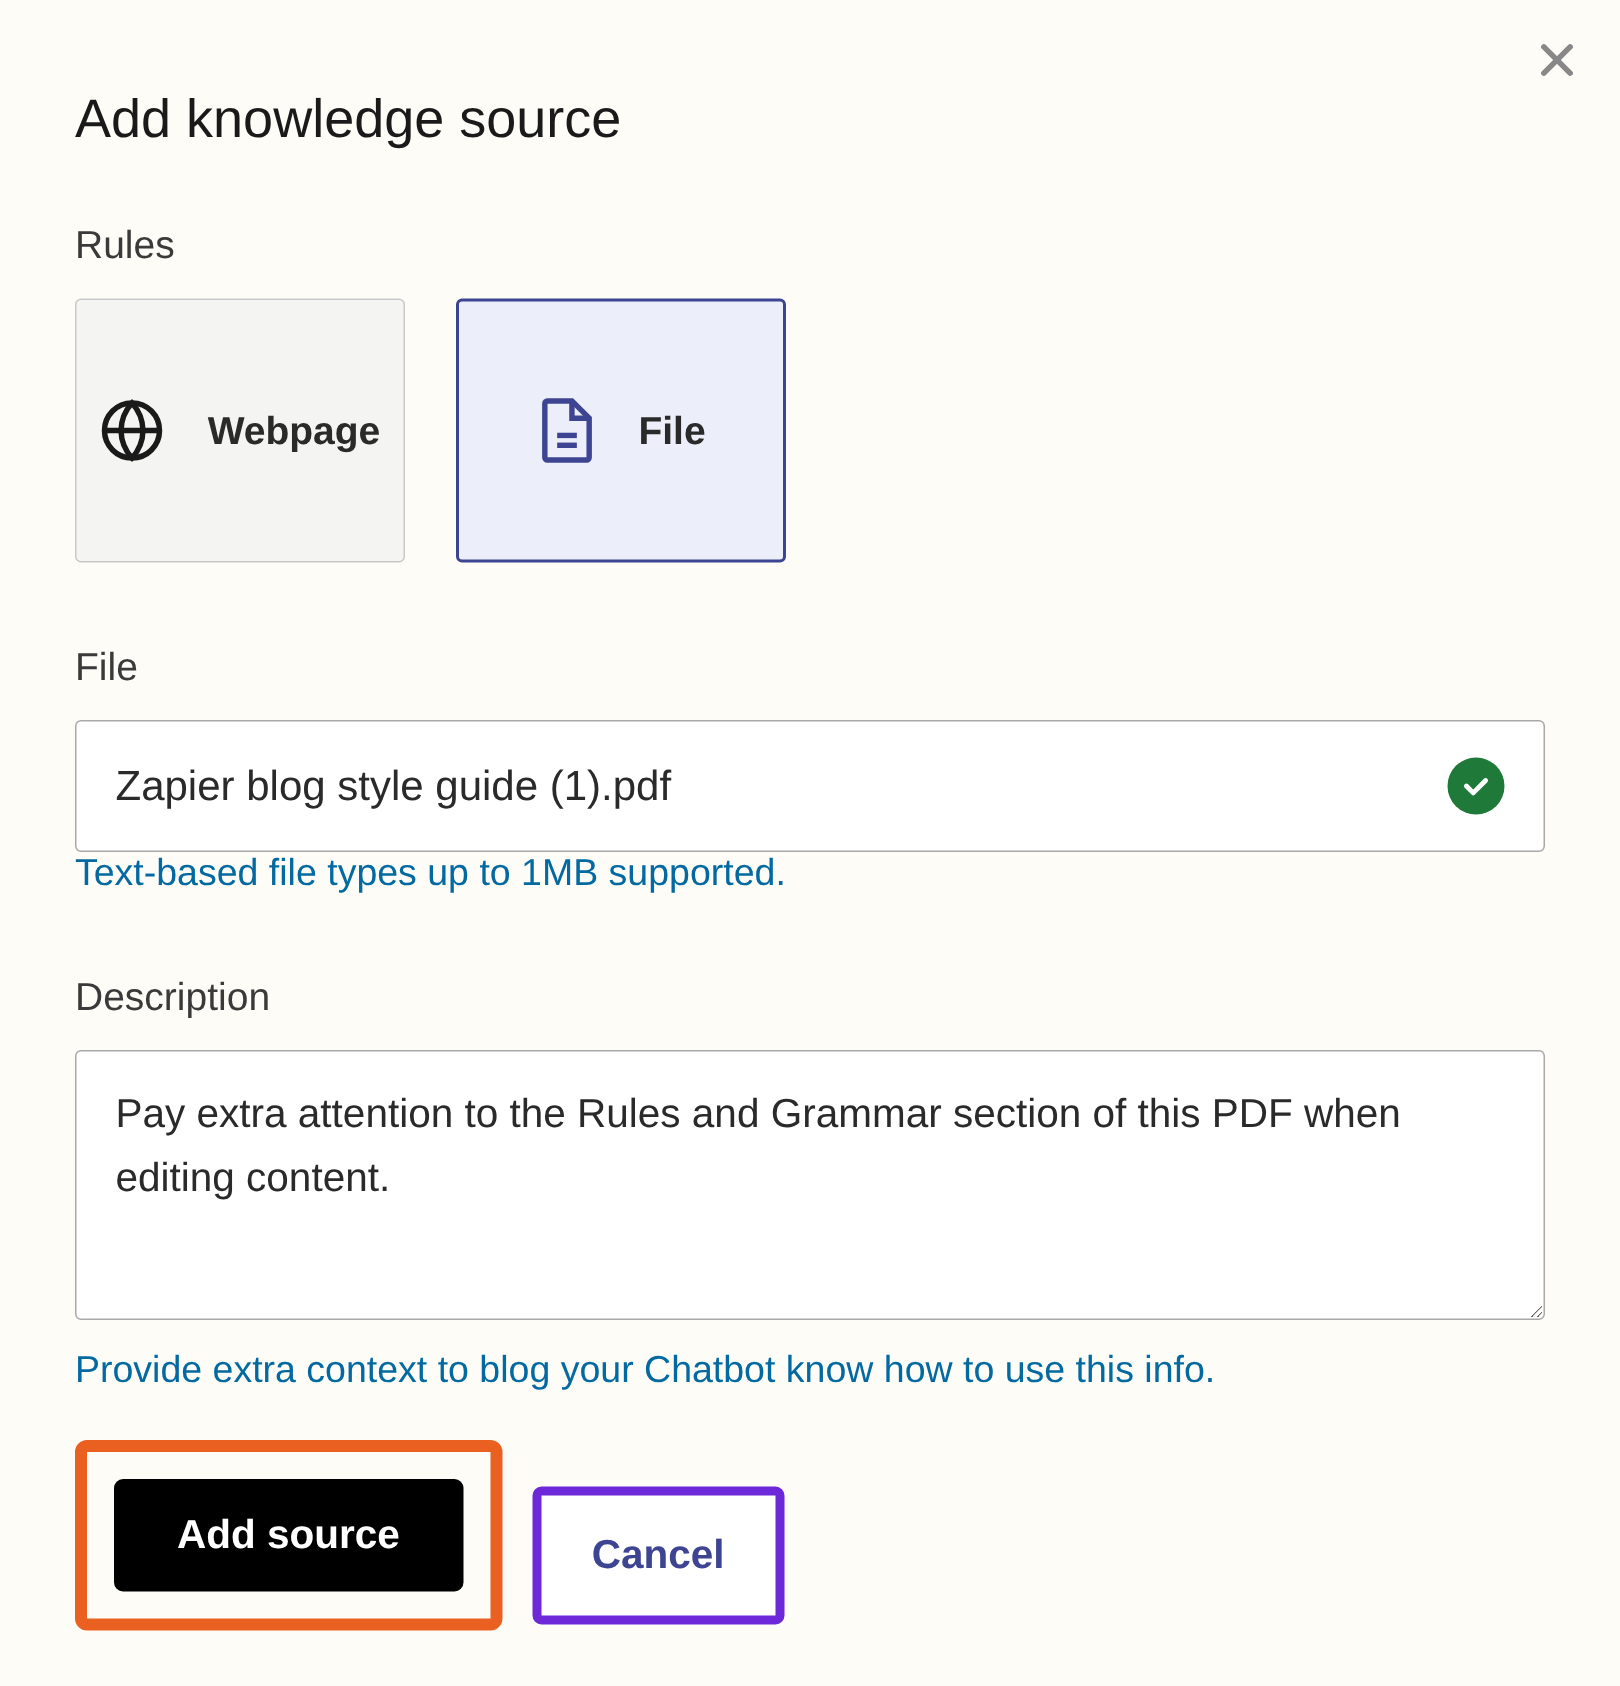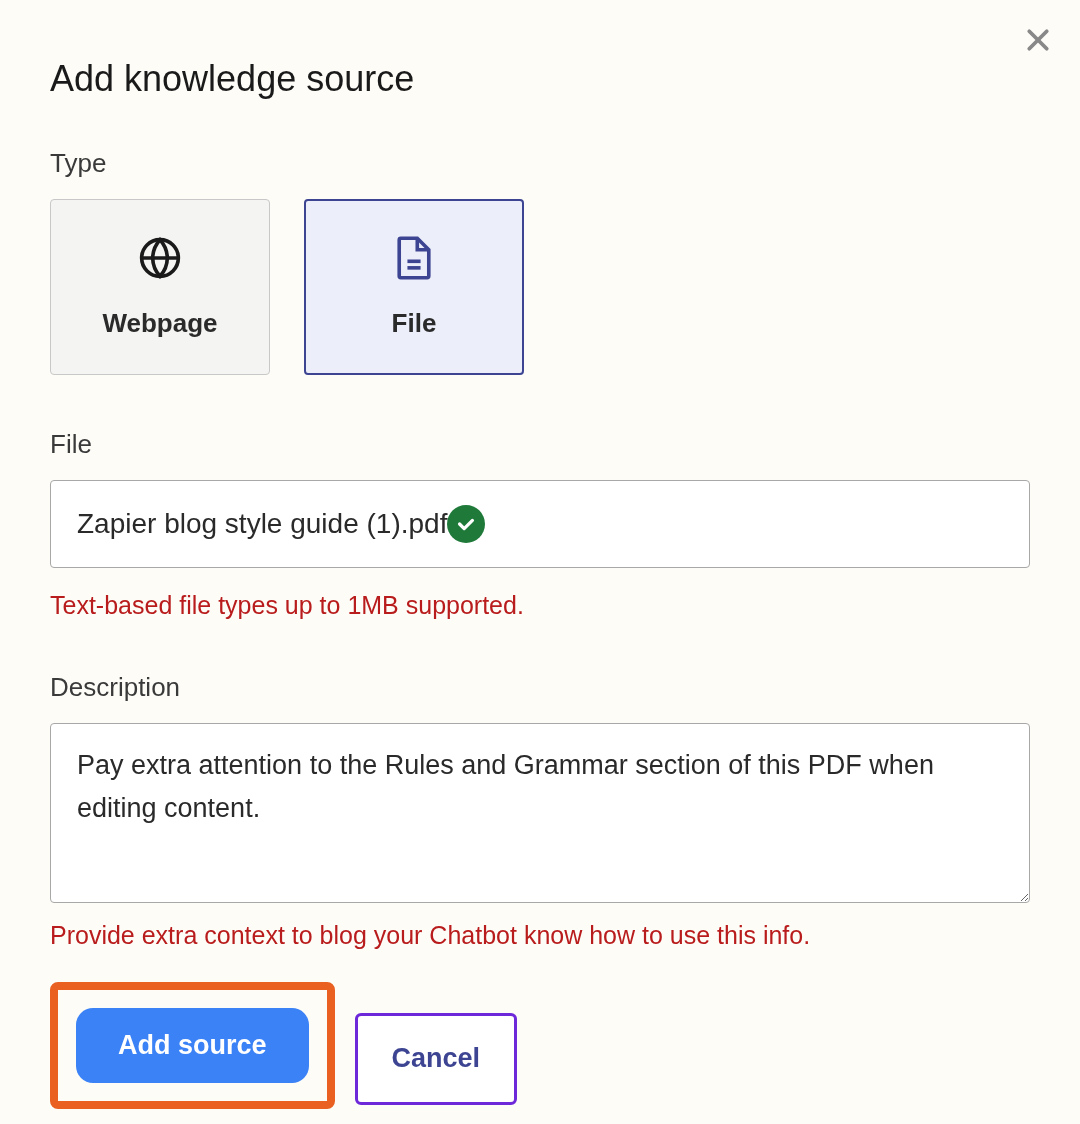--- a/index.html
+++ b/index.html
@@ -49,21 +49,20 @@
       gap: 34px;
       margin-bottom: 54px;
     }
     .type-card {
       width: 220px;
       height: 176px;
       border: 1px solid #c8c8c8;
       border-radius: 4px;
       background: #f4f4f2;
       display: flex;
-      flex-direction: column;
       align-items: center;
       justify-content: center;
       gap: 28px;
       cursor: pointer;
     }
     .type-card.selected {
       border: 2px solid #3d4592;
       background: #eceefa;
     }
     .type-card-icon {
@@ -77,21 +76,22 @@
       font-weight: 600;
       color: #2a2a2a;
     }
     .file-field {
       border: 1px solid #a8a8a8;
       border-radius: 4px;
       background: #fff;
       padding: 24px 26px;
       display: flex;
       align-items: center;
-      margin-bottom: 23px;
+      justify-content: space-between;
+      margin-bottom: 0;
     }
     .file-name {
       font-size: 28px;
       color: #2a2a2a;
     }
     .check-circle {
       width: 38px;
       height: 38px;
       background: #1f7a3a;
       border-radius: 50%;
@@ -99,21 +99,21 @@
       align-items: center;
       justify-content: center;
       flex-shrink: 0;
     }
     .check-circle svg {
       width: 22px;
       height: 22px;
     }
     .help-text {
       font-size: 25px;
-      color: #b91c1c;
+      color: #0369a1;
       margin-bottom: 52px;
     }
     .description-field {
       width: 100%;
       border: 1px solid #a8a8a8;
       border-radius: 4px;
       background: #fff;
       padding: 20px 26px;
       font-size: 27px;
       line-height: 1.6;
@@ -128,33 +128,33 @@
       gap: 20px;
       margin-top: 32px;
     }
     .highlight-wrap {
       border: 8px solid #e96020;
       border-radius: 8px;
       padding: 18px;
       display: inline-flex;
     }
     .primary-btn {
-      background: #3b82f6;
+      background: #000000;
       color: #fff;
       border: none;
-      border-radius: 17px;
+      border-radius: 6px;
       font-size: 27px;
       font-weight: 600;
       padding: 22px 42px;
       cursor: pointer;
     }
     .secondary-btn {
       background: #fff;
       color: #3d4592;
-      border: 3px solid #6d28d9;
+      border: 6px solid #6d28d9;
       border-radius: 6px;
       font-size: 27px;
       font-weight: 600;
       padding: 22px 34px;
       cursor: pointer;
       align-self: center;
       height: 92px;
       margin-top: 26px;
     }
   </style>
@@ -167,21 +167,21 @@
   <span>
     <svg viewBox="0 0 24 24" fill="none" stroke="currentColor" stroke-width="3" stroke-linecap="round">
       <line x1="5" y1="5" x2="19" y2="19"></line>
       <line x1="19" y1="5" x2="5" y2="19"></line>
     </svg>
   </span>
 </div>
 
 <h1 class="modal-title">Add knowledge source</h1>
 
-<div class="section-label">Type</div>
+<div class="section-label">Rules</div>
 
 <div class="type-cards">
   <div class="type-card">
     <div class="type-card-icon">
       <svg width="44" height="44" viewBox="0 0 24 24" fill="none" stroke="#1a1a1a" stroke-width="2">
         <circle cx="12" cy="12" r="10"></circle>
         <line x1="2" y1="12" x2="22" y2="12"></line>
         <path d="M12 2a15.3 15.3 0 0 1 4 10 15.3 15.3 0 0 1-4 10 15.3 15.3 0 0 1-4-10 15.3 15.3 0 0 1 4-10z"></path>
       </svg>
     </div>

